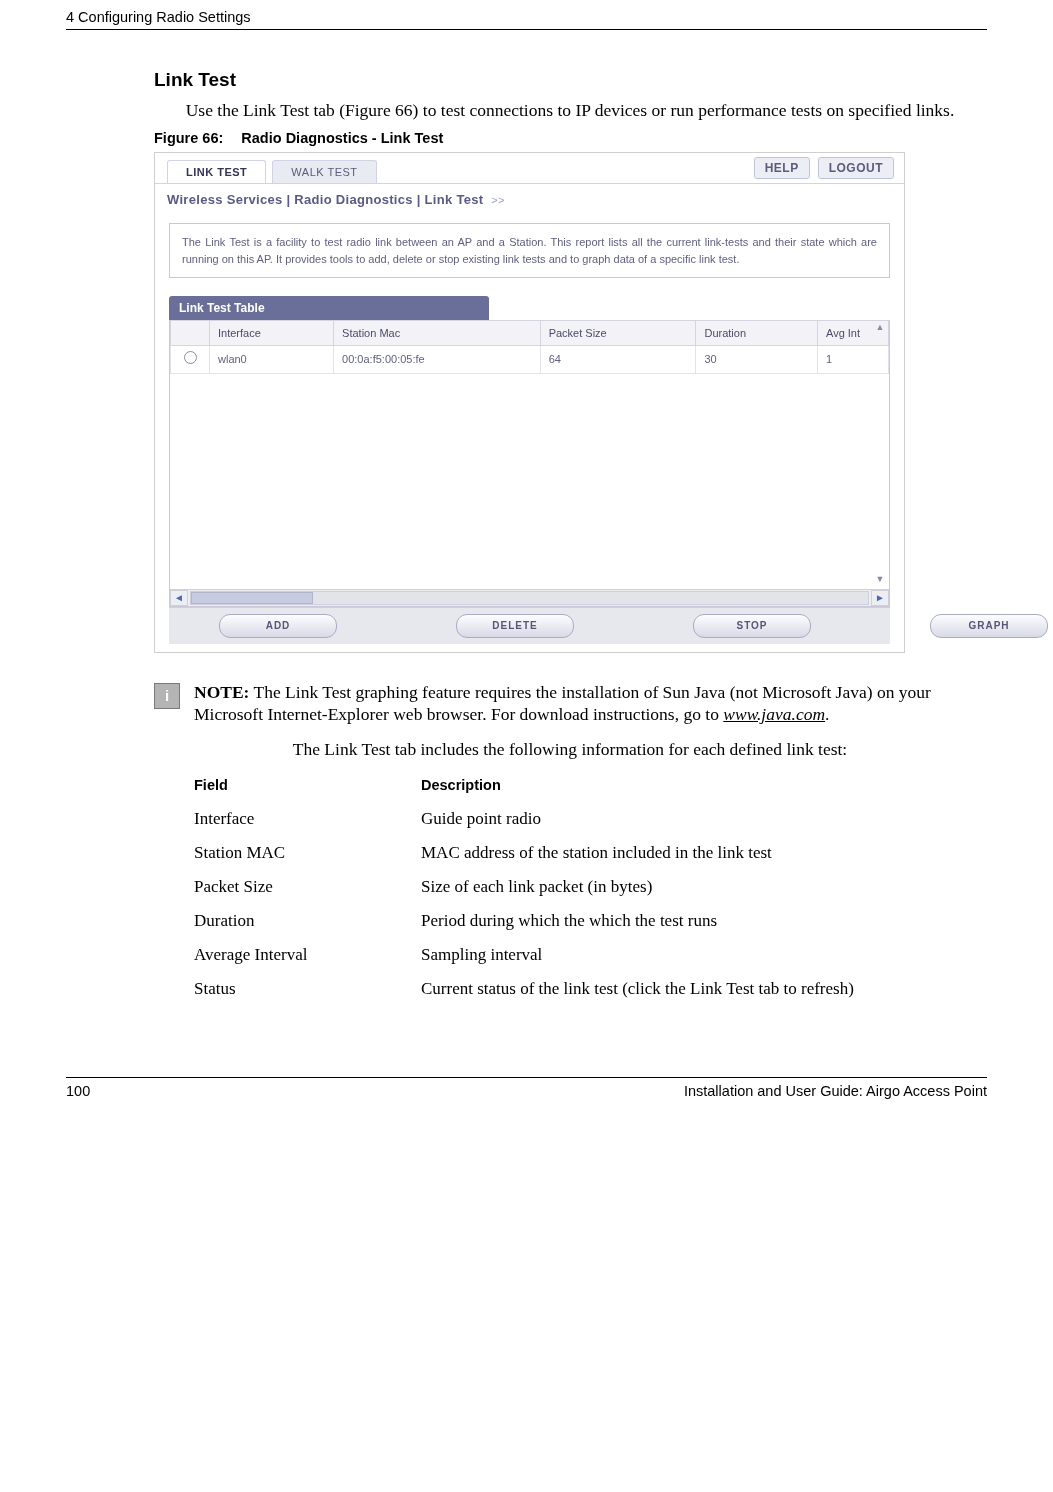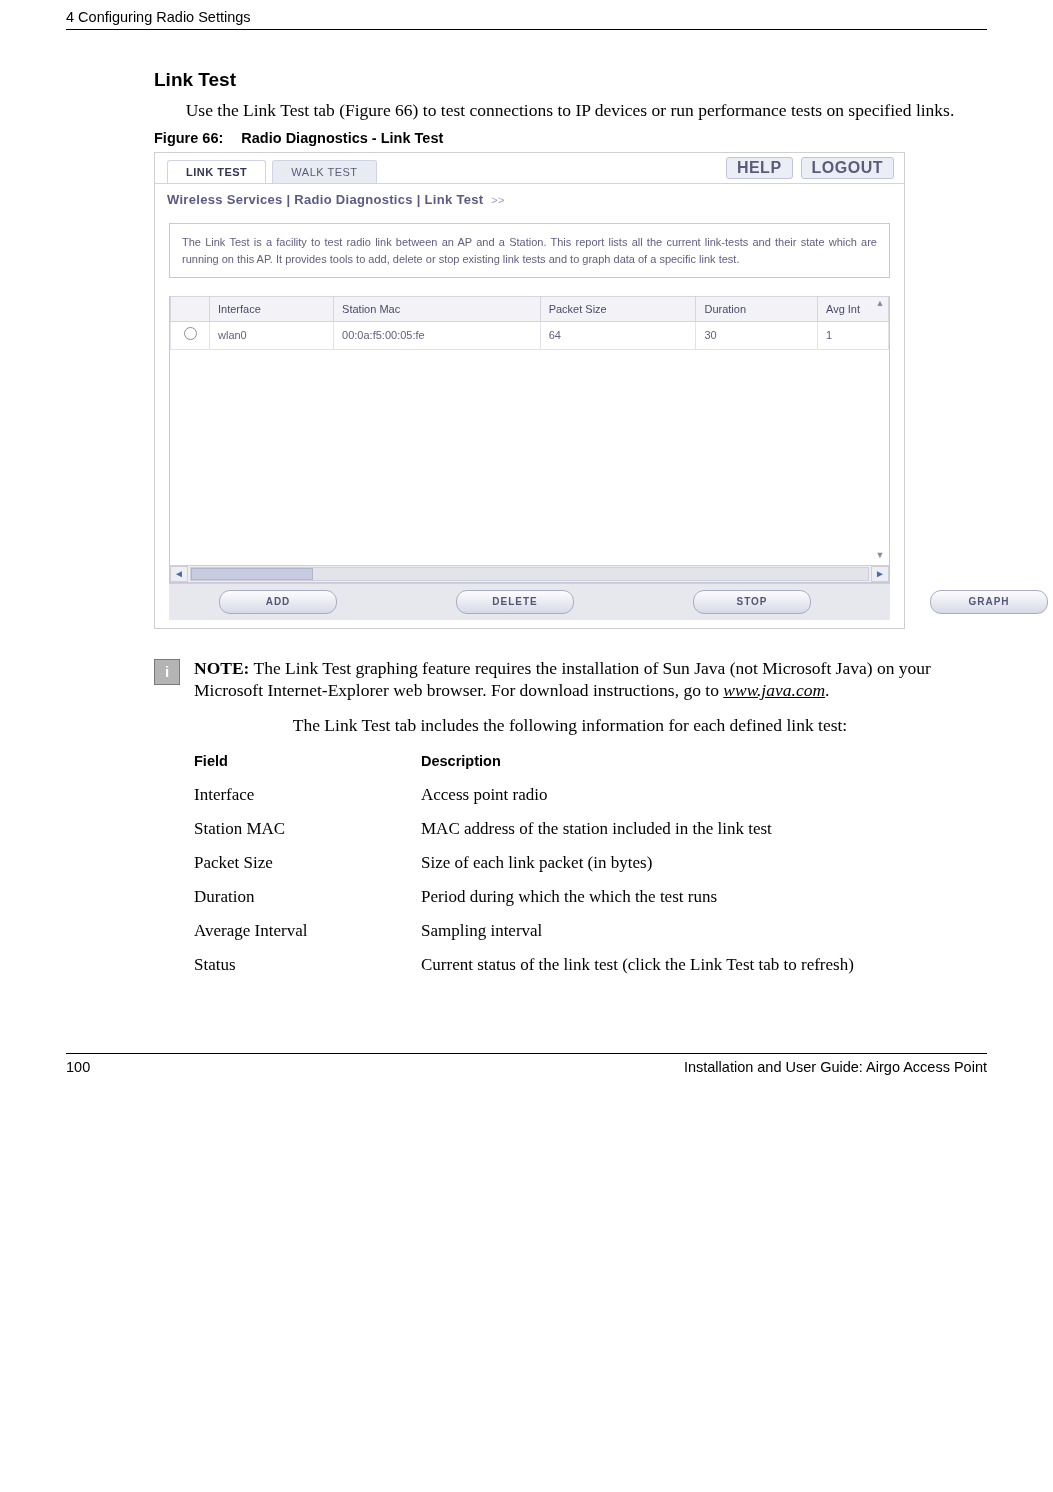--- a/index.html
+++ b/index.html
@@ -79,21 +79,21 @@
   .tab.active {
     background: #fff;
     color: #333355;
     font-weight: bold;
   }
   .tabrow .spacer { flex: 1; }
   .hlbtn {
     height: 20px;
     line-height: 20px;
     padding: 0 10px;
-    font-size: 16px;
+    font-size: 12px;
     font-weight: bold;
     letter-spacing: 0.5px;
     color: #5b5b7a;
     background: #eceef5;
     border: 1px solid #bfc4d8;
     border-radius: 3px;
     margin-left: 4px;
     margin-right: 4px;
     align-self: center;
   }
@@ -311,20 +311,21 @@
         <div class="hlbtn">HELP</div>
         <div class="hlbtn">LOGOUT</div>
       </div>
       <div class="crumb">
         <span>Wireless Services | Radio Diagnostics | Link Test  </span>
         <span class="chev">&gt;&gt;</span>
       </div>
       <div class="pnl-outer">
         <div class="pnl">The Link Test is a facility to test radio link between an AP and a Station. This report lists all the current link-tests and their state which are running on this AP. It provides tools to add, delete or stop existing link tests and to graph data of a specific link test.</div>
 
+        <div class="titlebar">Link Test Table</div>
         <div class="tablebox">
           <span class="vscroll-arrow vscroll-up">▲</span>
           <table class="data">
             <tbody>
                 <tr>
               <th class="rcol"></th>
               <th>Interface</th>
               <th>Station Mac</th>
               <th>Packet Size</th>
               <th>Duration</th>
@@ -370,21 +371,21 @@
     <p class="body">The Link Test tab includes the following information for each defined link test:</p>
 
     <table class="dtable">
       <tbody>
           <tr>
         <td class="c1 hdr">Field</td>
         <td class="hdr">Description</td>
       </tr>
       <tr>
         <td class="c1">Interface</td>
-        <td>Access point radio</td>
+        <td>Guide point radio</td>
       </tr>
       <tr>
         <td class="c1">Station MAC</td>
         <td>MAC address of the station included in the link test</td>
       </tr>
       <tr>
         <td class="c1">Packet Size</td>
         <td>Size of each link packet (in bytes)</td>
       </tr>
       <tr>

